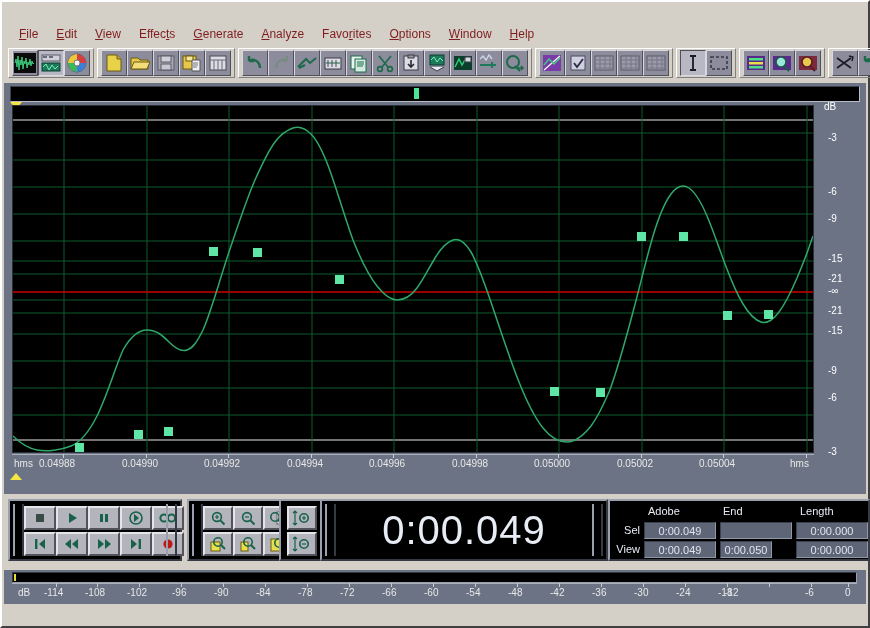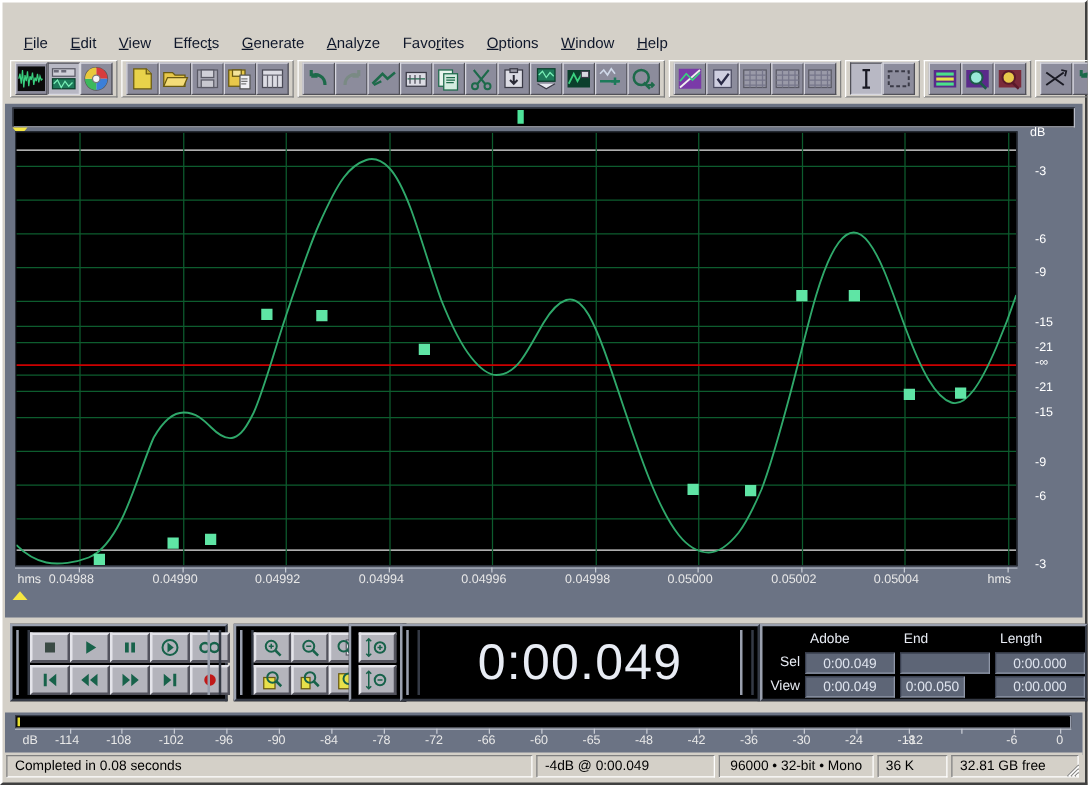--- a/index.html
+++ b/index.html
@@ -24,21 +24,21 @@
           display:flex;align-items:center;justify-content:center;
           font-size:10px;color:#000;line-height:1;font-family:"Liberation Sans",sans-serif;}
   .tb-btn i{font-style:normal;display:block;}
   .tb-min i{width:7px;height:2px;background:#000;margin-top:5px;}
   .tb-max i{width:9px;height:8px;border:1px solid #000;border-top-width:2px;}
   .tb-close i{font-weight:bold;font-size:11px;margin-top:-1px;}
 
   
   .menubar{position:absolute;left:2px;top:22px;right:2px;height:19px;
            background:#d4d0c8;display:flex;align-items:center;padding-left:6px;}
-  .menu-item{padding:2px 9px;font-size:12px;color:#0f172a;white-space:nowrap;}
+  .menu-item{padding:2px 9px;font-size:12px;color:#7f1d1d;white-space:nowrap;}
   .menu-item u{text-decoration:underline;}
 
   
   .toolbars{position:absolute;left:2px;top:43px;right:2px;height:36px;
             background:#d4d0c8;display:flex;align-items:center;padding-left:4px;gap:0;}
   .tgroup{display:flex;align-items:center;padding:1px 3px;margin-right:3px;
           border:1px solid;border-color:#fff #808080 #808080 #fff;height:30px;box-sizing:border-box;}
   .tbtn{width:26px;height:26px;margin:0 0px;position:relative;
         background:#8c8c9c;border:1px solid;border-color:#d8d8e0 #505058 #505058 #d8d8e0;
         box-sizing:border-box;display:flex;align-items:center;justify-content:center;overflow:hidden;}
@@ -692,42 +692,27 @@
       <div class="dl" style="left:32px">-114</div>
       <div class="dl" style="left:73px">-108</div>
       <div class="dl" style="left:115px">-102</div>
       <div class="dl" style="left:160px">-96</div>
       <div class="dl" style="left:202px">-90</div>
       <div class="dl" style="left:244px">-84</div>
       <div class="dl" style="left:286px">-78</div>
       <div class="dl" style="left:328px">-72</div>
       <div class="dl" style="left:370px">-66</div>
       <div class="dl" style="left:412px">-60</div>
-      <div class="dl" style="left:454px">-65</div>
+      <div class="dl" style="left:454px">-54</div>
       <div class="dl" style="left:496px">-48</div>
       <div class="dl" style="left:538px">-42</div>
       <div class="dl" style="left:580px">-36</div>
       <div class="dl" style="left:622px">-30</div>
       <div class="dl" style="left:664px">-24</div>
       <div class="dl" style="left:706px">-18</div>
       <div class="dl" style="left:712px">-12</div>
       <div class="dl" style="left:793px">-6</div>
       <div class="dl" style="left:833px">0</div>
     </div>
   </div>
 
-  <div class="statusbar">
-    <div class="sb-cell sb-main" style="width:421px;margin-left:1px;">Completed in 0.08 seconds</div>
-    <div class="sb-cell" style="width:148px;">-4dB @  0:00.049</div>
-    <div class="sb-cell" style="width:127px;justify-content:center;">96000 • 32-bit • Mono</div>
-    <div class="sb-cell" style="width:58px;">36 K</div>
-    <div class="sb-cell" style="width:105px;">32.81 GB free</div>
-    <svg class="sb-grip" viewBox="0 0 14 14">
-      <g stroke="#808080">
-        <path d="M13 4 L4 13 M13 7 L7 13 M13 10 L10 13"></path>
-      </g>
-      <g stroke="#ffffff">
-        <path d="M13 5 L5 13 M13 8 L8 13 M13 11 L11 13"></path>
-      </g>
-    </svg>
-  </div>
 
 </div>
 
 </body></html>

